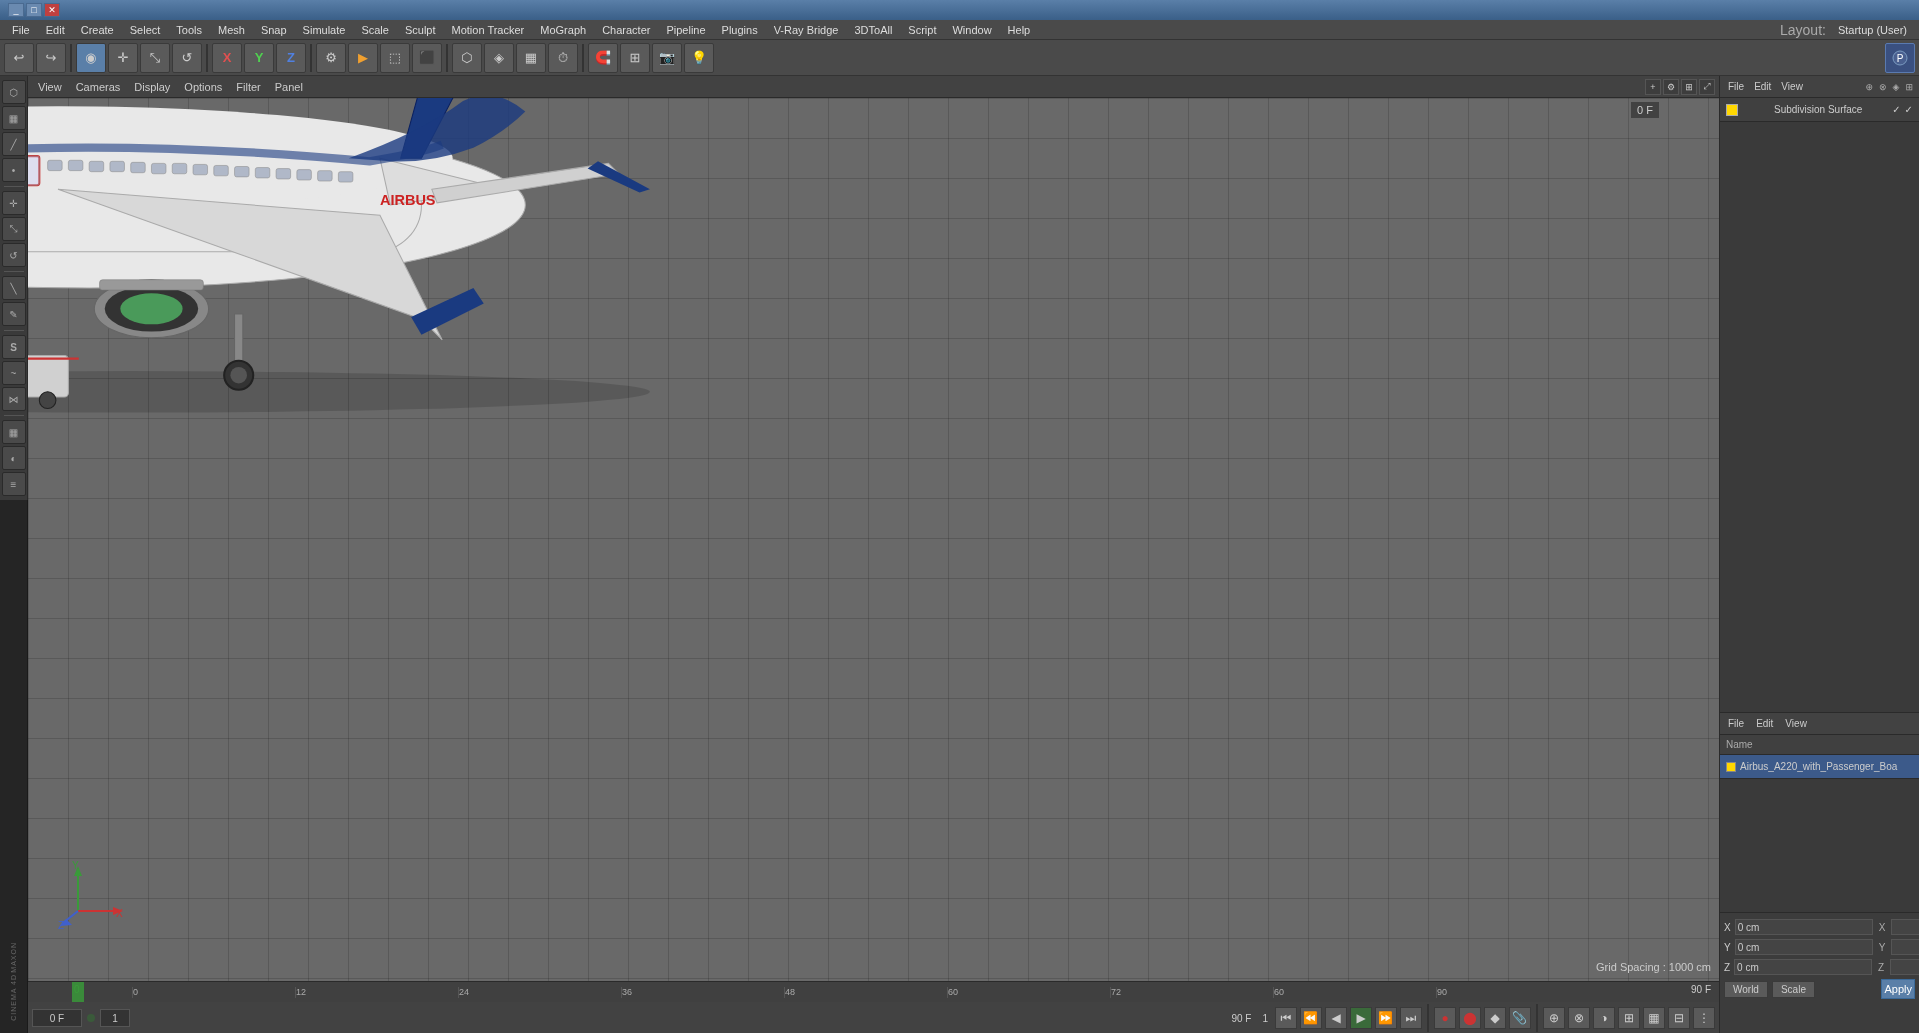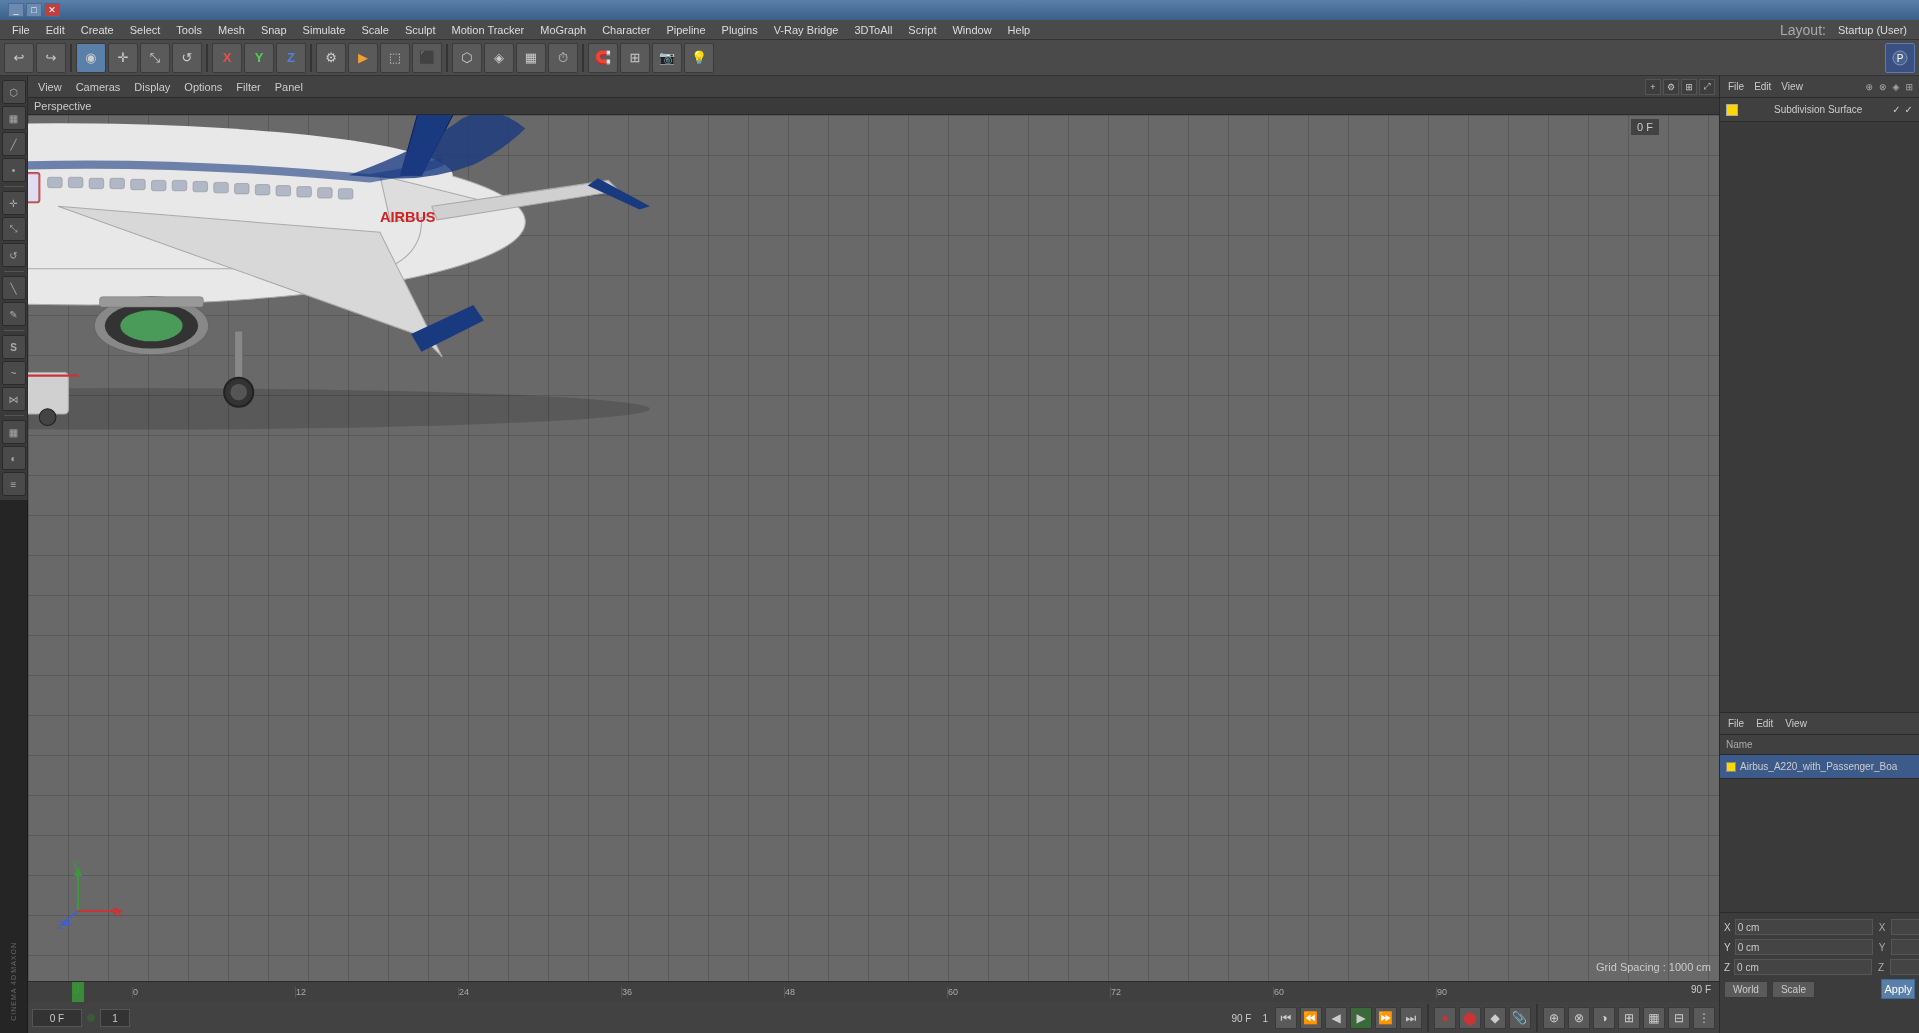--- a/index.html
+++ b/index.html
@@ -548,23 +548,20 @@
       <div style="flex:1"></div>
 
       <div style="display:flex;gap:2px;">
         <div class="vp-ctrl-btn">+</div>
         <div class="vp-ctrl-btn">⚙</div>
         <div class="vp-ctrl-btn">⊞</div>
         <div class="vp-ctrl-btn">⤢</div>
       </div>
     </div>
 
-    <div id="viewport-label">
-      <span>Perspective</span>
-    </div>
 
     <div id="viewport-3d">
 
       <div id="grid-bg"></div>
 
       <svg id="aircraft-model" viewBox="0 0 1100 520" style="position:absolute;top:55px;left:30px;width:1200px;height:540px;">
 
         <ellipse cx="620" cy="490" rx="500" ry="20" fill="rgba(0,0,0,0.15)"></ellipse>
 
         <ellipse cx="580" cy="310" rx="420" ry="80" fill="#e8e8e8" stroke="#aaa" stroke-width="1"></ellipse>

